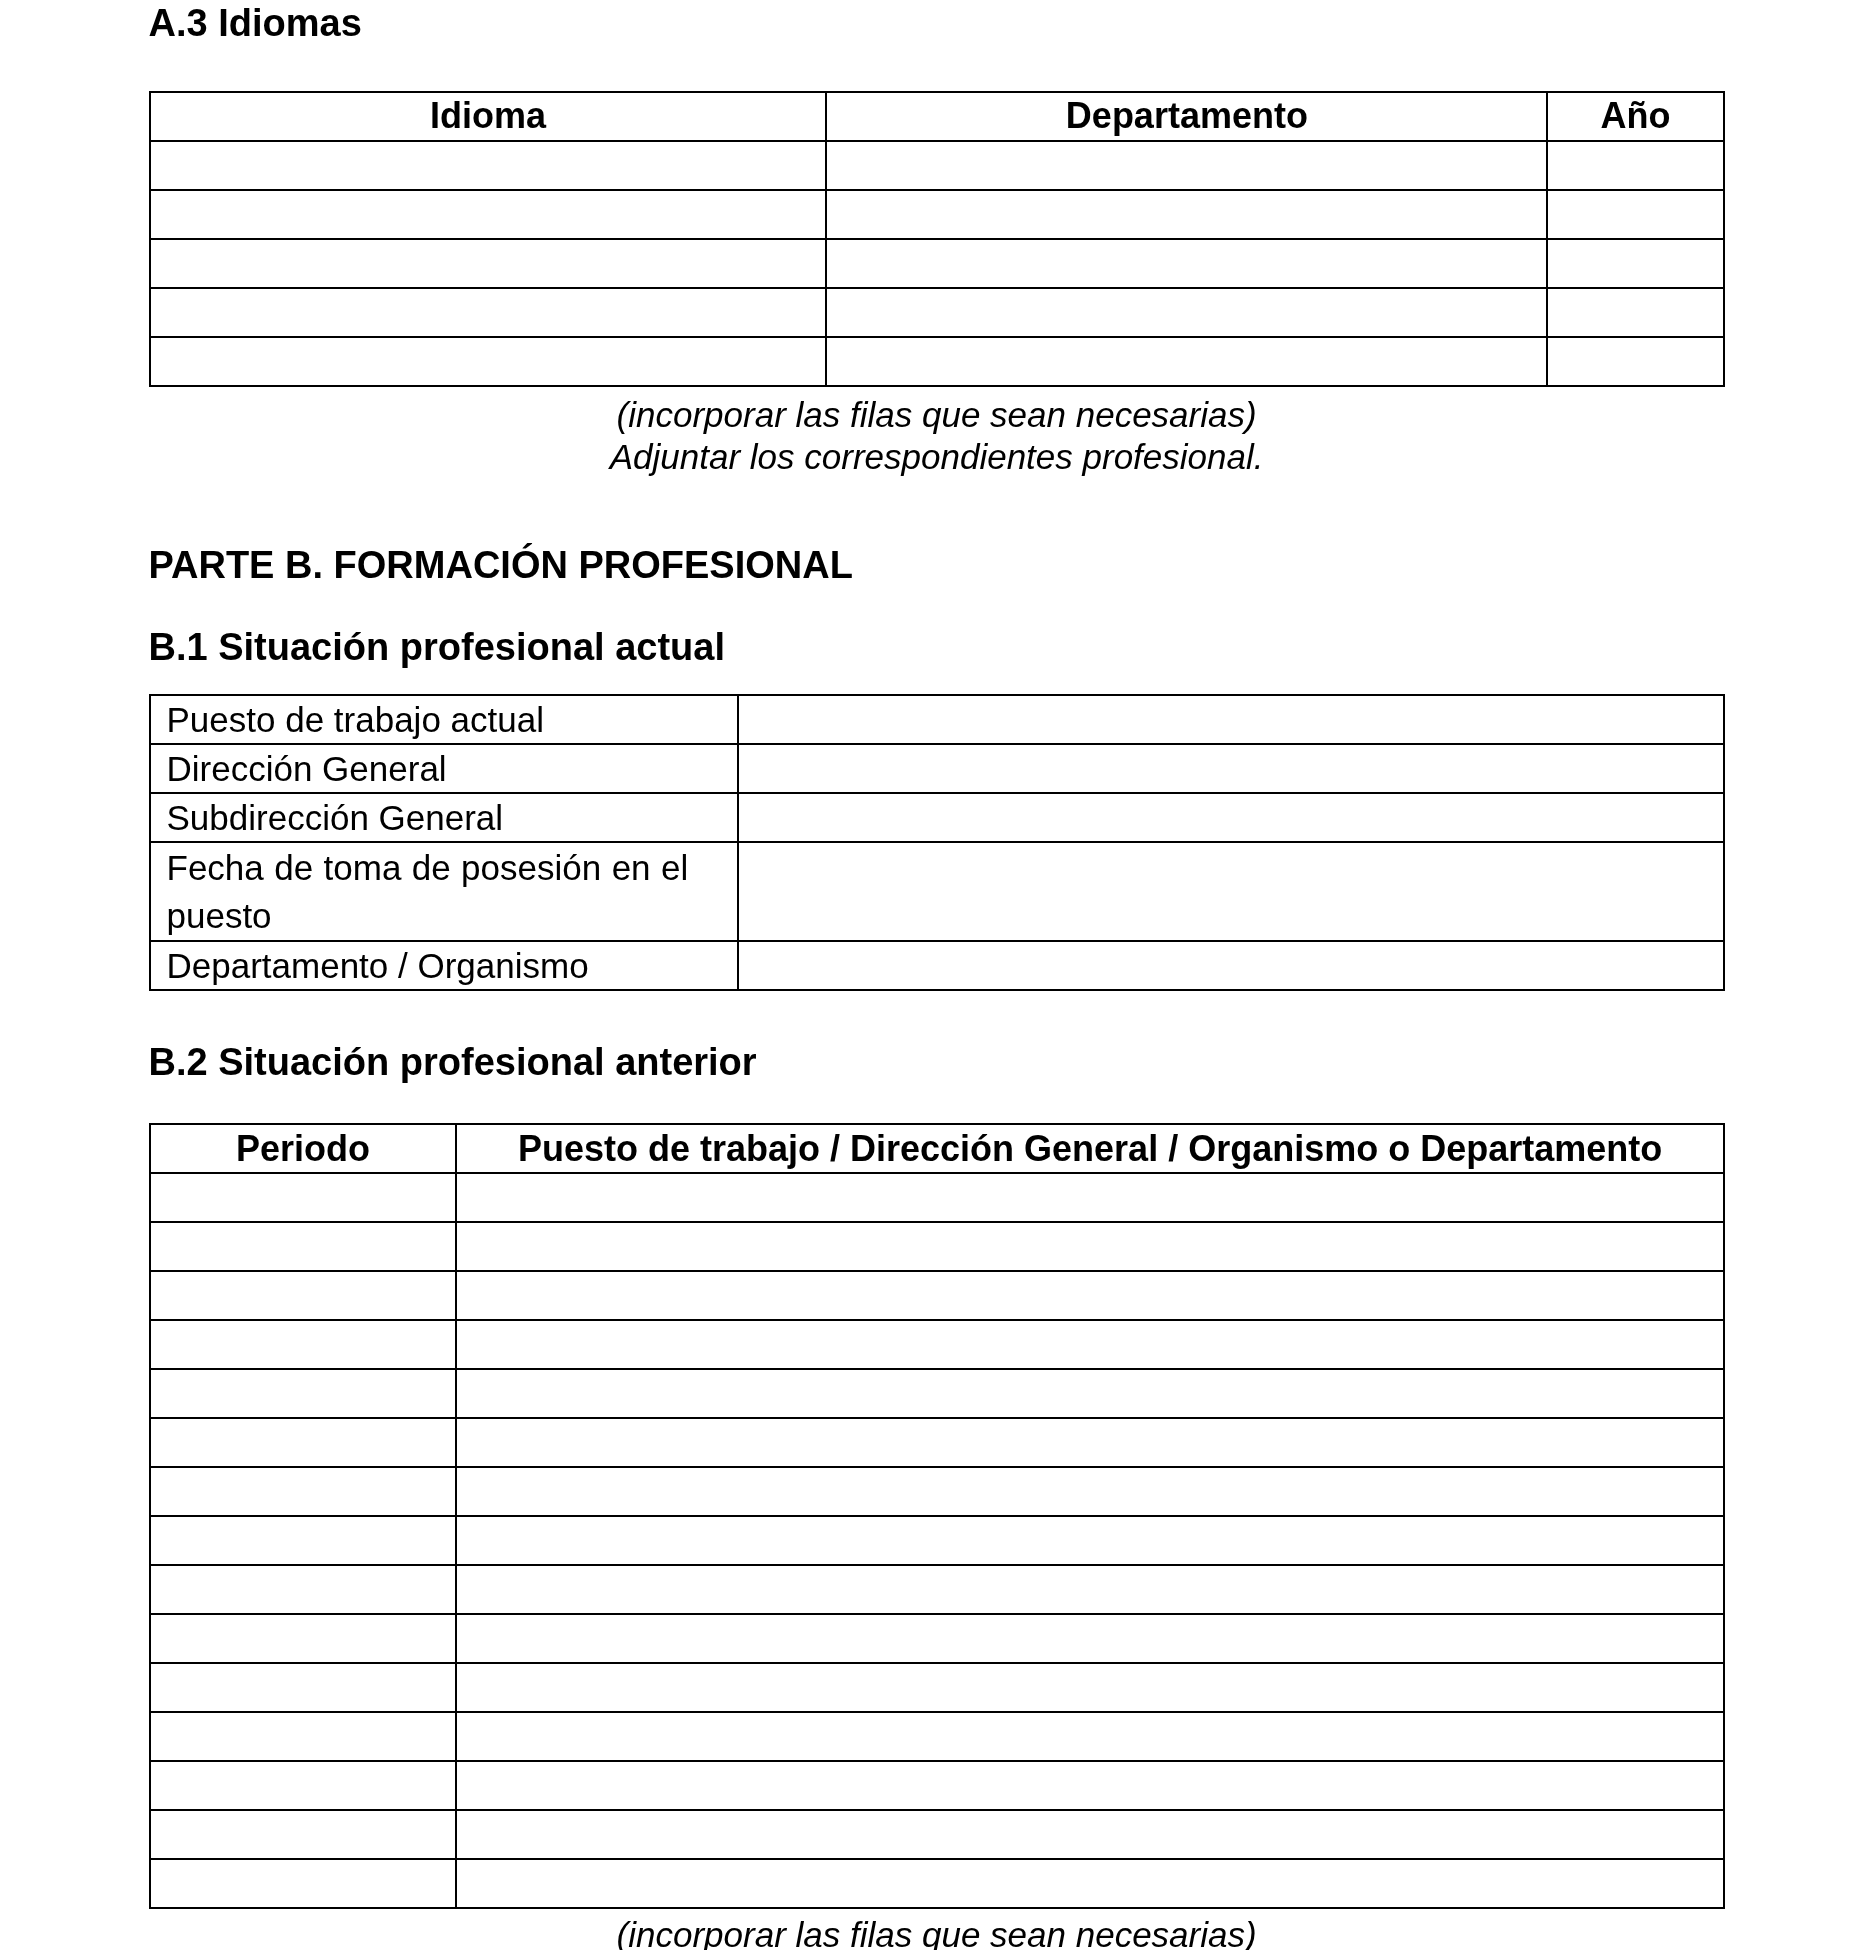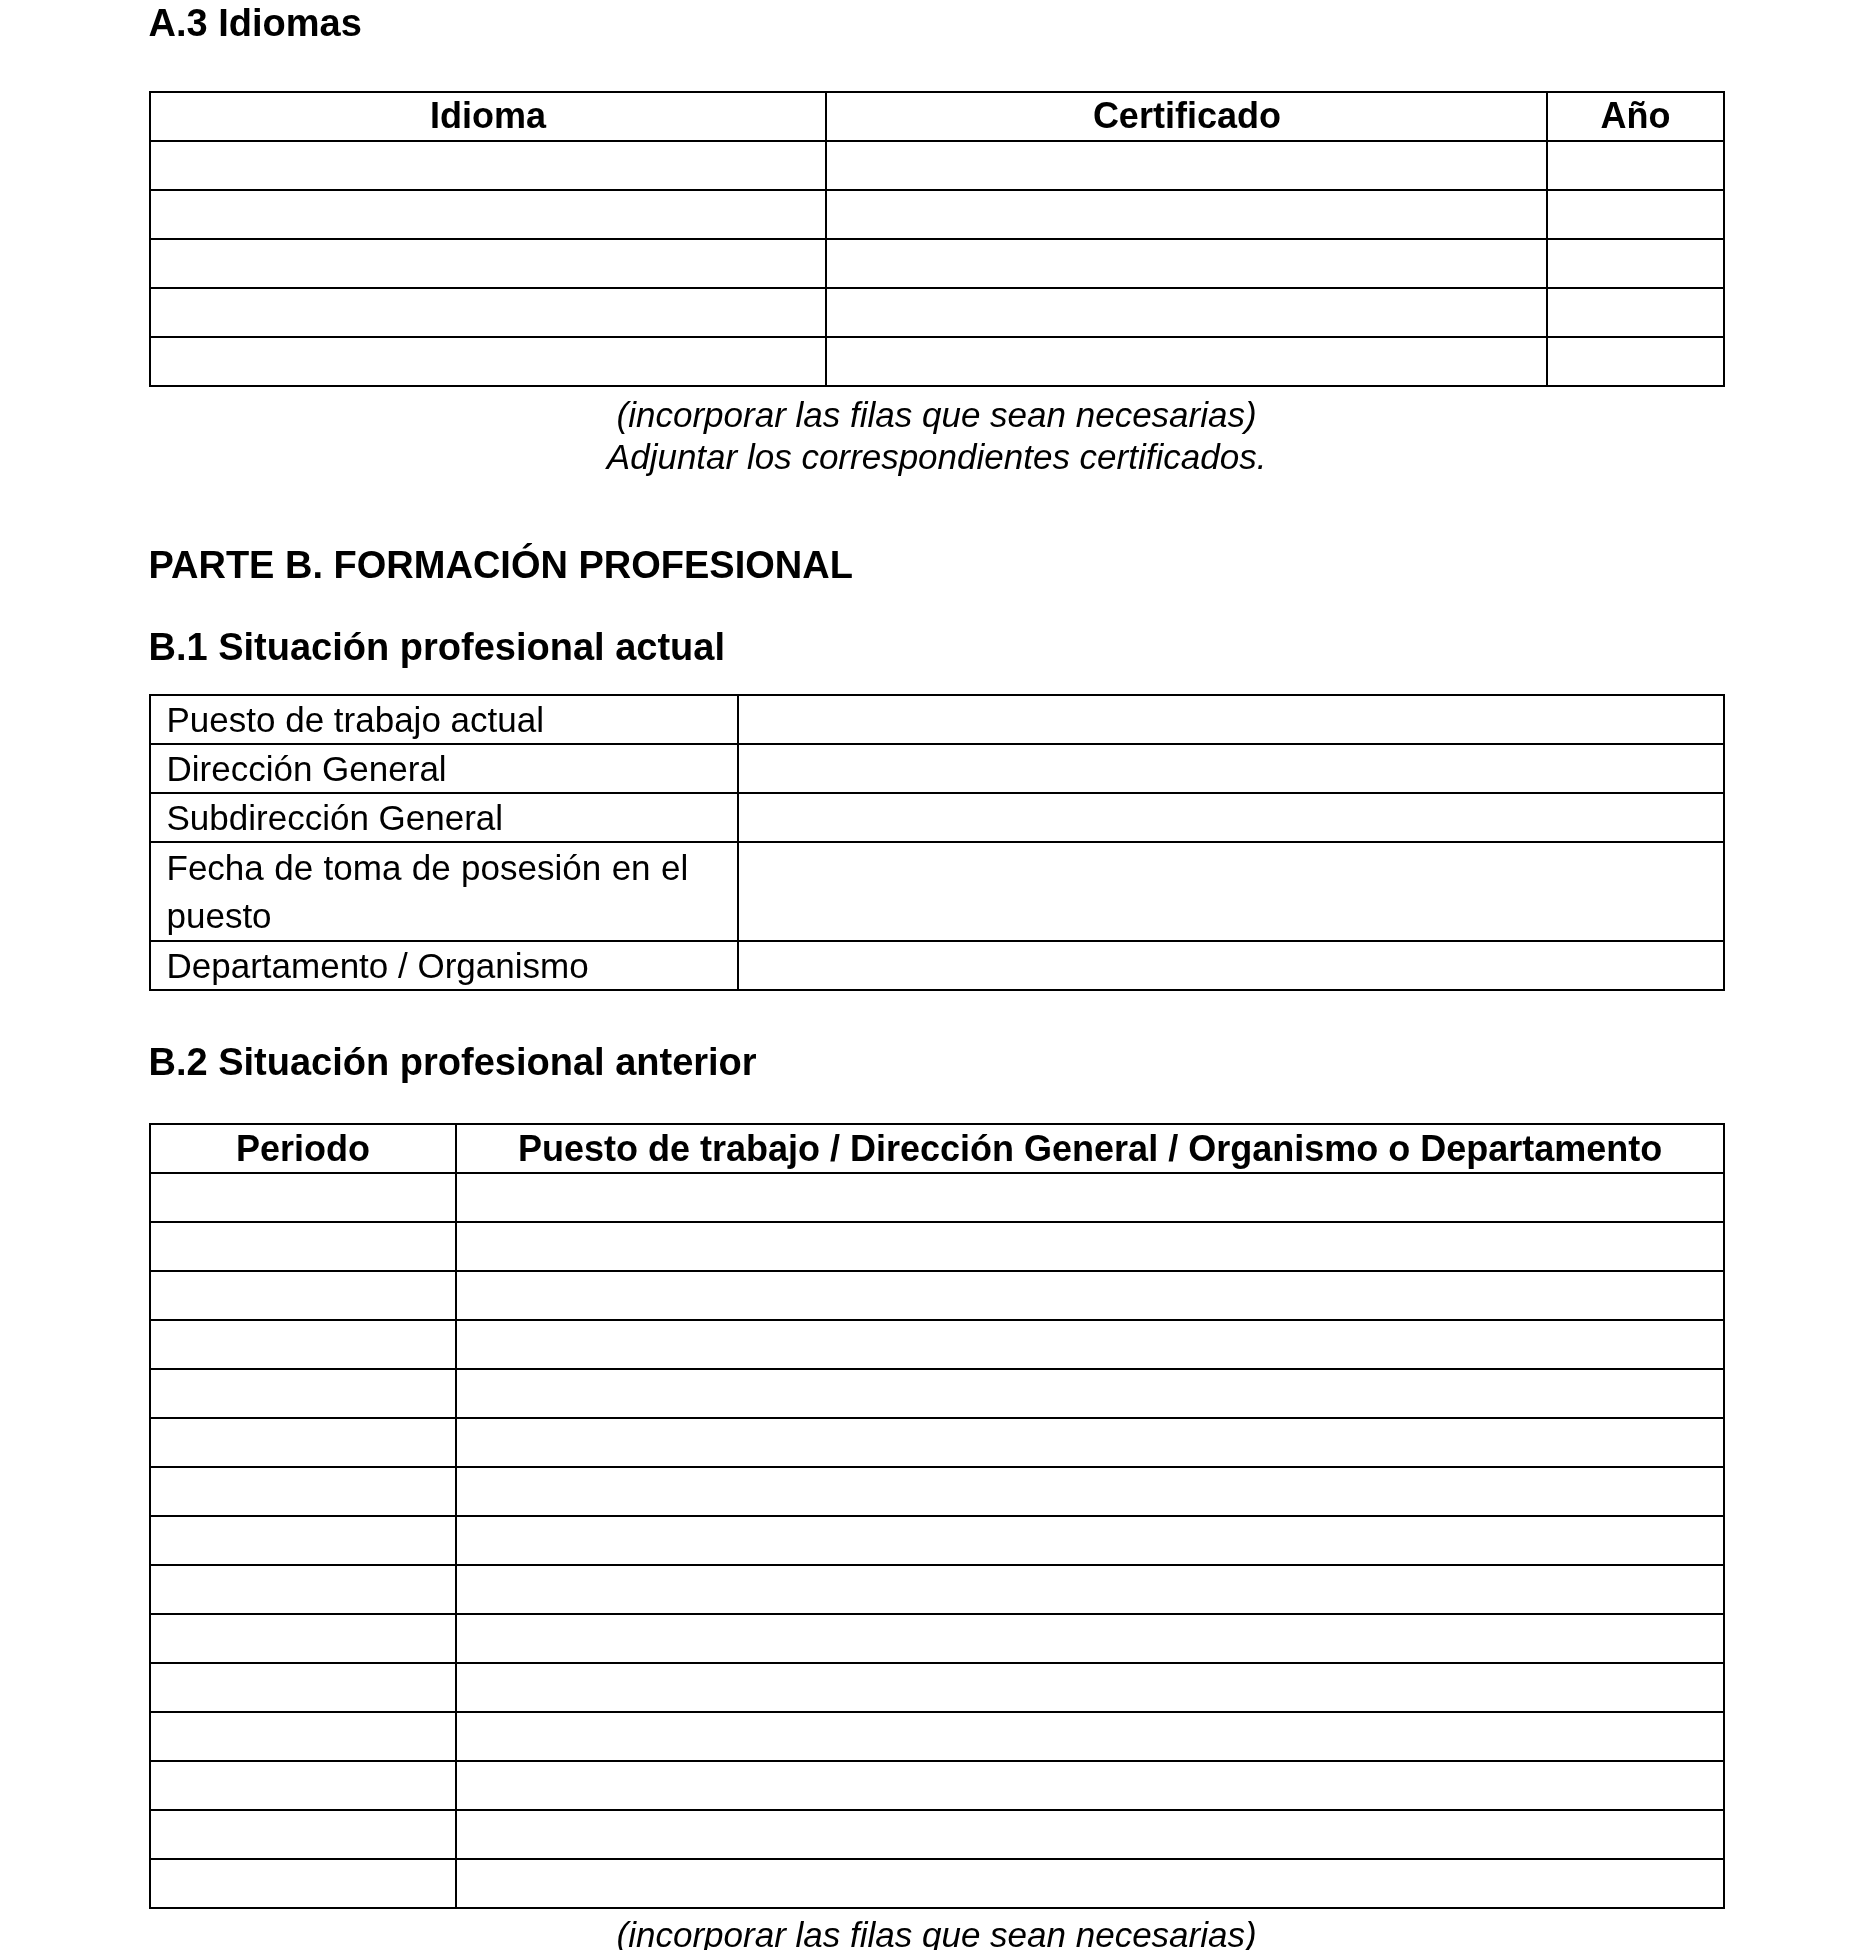--- a/index.html
+++ b/index.html
@@ -88,21 +88,21 @@
 
   <table class="tbl-a3">
     <colgroup>
       <col class="col-idioma">
       <col class="col-certificado">
       <col class="col-anio">
     </colgroup>
     <thead>
       <tr>
         <th>Idioma</th>
-        <th>Certificado</th>
+        <th>Departamento</th>
         <th>Año</th>
       </tr>
     </thead>
     <tbody>
         <tr>
           <td></td>
           <td></td>
           <td></td>
         </tr>
         <tr>
@@ -123,21 +123,21 @@
         <tr>
           <td></td>
           <td></td>
           <td></td>
         </tr>
       </tbody>
   </table>
 
   <div class="notes">
     <div class="note">(incorporar las filas que sean necesarias)</div>
-    <div class="note">Adjuntar los correspondientes certificados.</div>
+    <div class="note">Adjuntar los correspondientes profesional.</div>
   </div>
 
   <div class="heading h-parteb">PARTE B. FORMACIÓN PROFESIONAL</div>
 
   <div class="heading h-b1">B.1 Situación profesional actual</div>
 
   <table class="tbl-b1">
     <colgroup>
       <col class="col-label">
       <col class="col-value">

